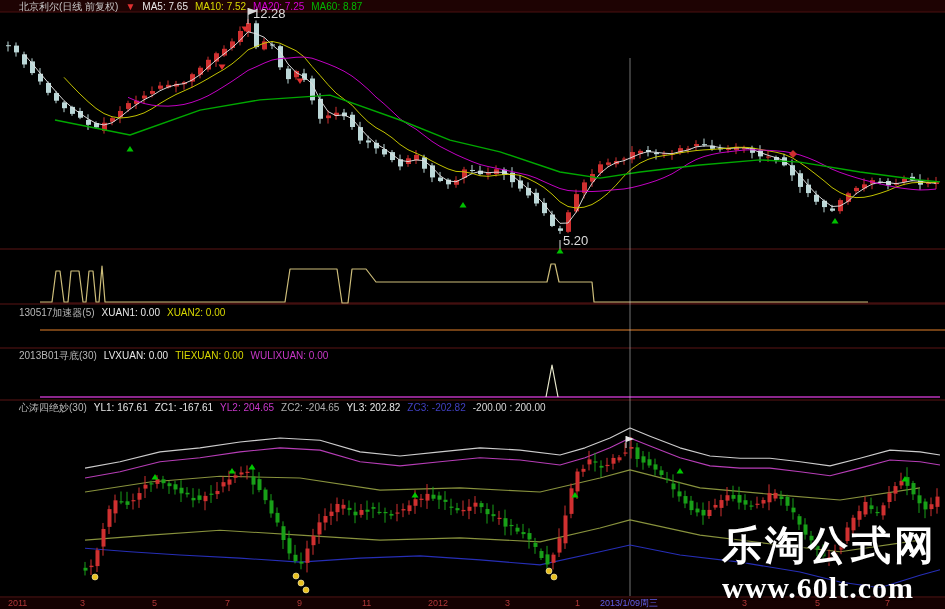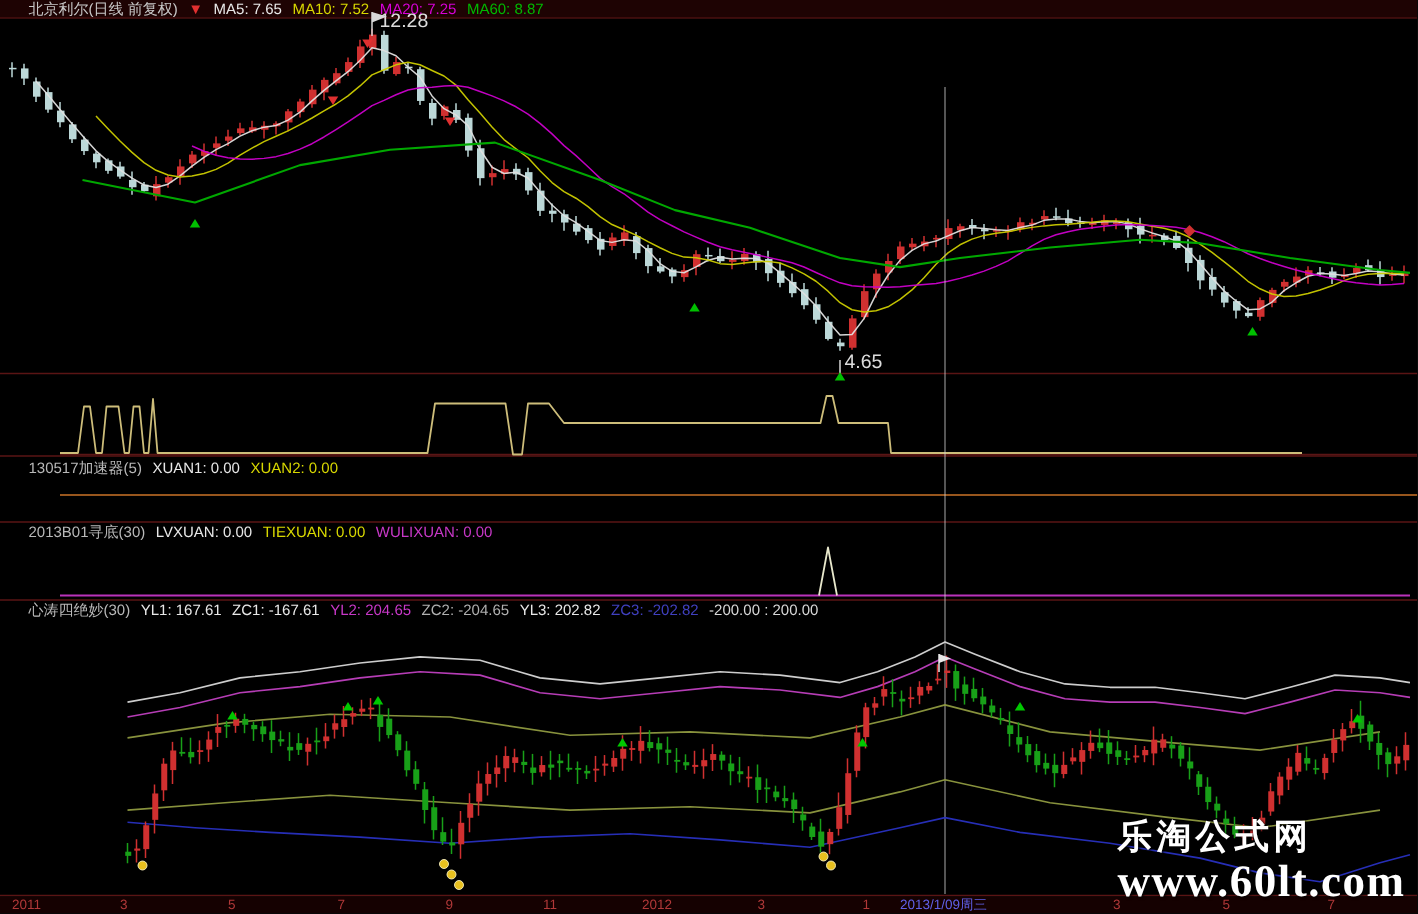--- a/index.html
+++ b/index.html
@@ -14,21 +14,21 @@
     white-space:nowrap; z-index:5; letter-spacing:0px;
   }
   .hdr span { margin-right:7px; }
   #axis {
     position:absolute; left:0; top:598px; width:945px; height:18px;
     font-size:9px; line-height:10px; z-index:5;
   }
   #axis span { position:absolute; top:0; }
   .plabel { position:absolute; font-size:13px; color:#dcdcdc; z-index:6; }
   #wm { position:absolute; right:8px; bottom:4px; text-align:left; z-index:9; color:#fff; }
-  #wm .l1 { font-size:23px; font-weight:bold; letter-spacing:3px;
+  #wm .l1 { font-size:40px; font-weight:bold; letter-spacing:3px;
             font-family:"Liberation Sans", sans-serif; text-shadow:1px 1px 2px #000; }
   #wm .l2 { font-size:30px; font-weight:bold; font-family:Liberation Serif, serif;
             letter-spacing:1px; margin-top:-2px; text-shadow:1px 1px 2px #000; }
   .panel-hit { position:absolute; left:0; width:945px; z-index:4; }
 </style>
 </head>
 <body>
 
 <div id="app">
   <svg id="chart" width="945" height="609">
@@ -602,21 +602,21 @@
       <line x1="626" y1="436" x2="626" y2="448" stroke="#e8e8e8" stroke-width="1" opacity="1"></line>
       <polygon points="626,436 634,439 626,442" fill="#e8e8e8"></polygon>
     </svg>
 
   <div class="hdr" id="h1" style="top:1px"><span style="color: rgb(200, 200, 200);">北京利尔(日线 前复权)</span><span style="color: rgb(224, 48, 48);">▼</span><span style="color: rgb(232, 232, 232);">MA5: 7.65</span><span style="color: rgb(216, 216, 0);">MA10: 7.52</span><span style="color: rgb(216, 0, 216);">MA20: 7.25</span><span style="color: rgb(0, 184, 0);">MA60: 8.87</span></div>
   <div class="hdr" id="h3" style="top:307px"><span style="color: rgb(184, 184, 184);">130517加速器(5)</span><span style="color: rgb(232, 232, 232);">XUAN1: 0.00</span><span style="color: rgb(216, 216, 0);">XUAN2: 0.00</span></div>
   <div class="hdr" id="h4" style="top:350px"><span style="color: rgb(184, 184, 184);">2013B01寻底(30)</span><span style="color: rgb(232, 232, 232);">LVXUAN: 0.00</span><span style="color: rgb(216, 216, 0);">TIEXUAN: 0.00</span><span style="color: rgb(200, 56, 200);">WULIXUAN: 0.00</span></div>
   <div class="hdr" id="h5" style="top:402px"><span style="color: rgb(184, 184, 184);">心涛四绝妙(30)</span><span style="color: rgb(232, 232, 232);">YL1: 167.61</span><span style="color: rgb(232, 232, 232);">ZC1: -167.61</span><span style="color: rgb(200, 56, 200);">YL2: 204.65</span><span style="color: rgb(176, 176, 176);">ZC2: -204.65</span><span style="color: rgb(232, 232, 232);">YL3: 202.82</span><span style="color: rgb(64, 64, 192);">ZC3: -202.82</span><span style="color: rgb(216, 216, 216);">-200.00 : 200.00</span></div>
 
   <div class="plabel" id="lab-high" style="left:253px; top:6px">12.28</div>
-  <div class="plabel" id="lab-low" style="left:563px; top:233px">4.65</div>
+  <div class="plabel" id="lab-low" style="left:563px; top:233px">5.20</div>
 
   <div id="axis">
       <span style="left: 8px; color: rgb(176, 56, 56);">2011</span>
       <span style="left: 80px; color: rgb(176, 56, 56);">3</span>
       <span style="left: 152px; color: rgb(176, 56, 56);">5</span>
       <span style="left: 225px; color: rgb(176, 56, 56);">7</span>
       <span style="left: 297px; color: rgb(176, 56, 56);">9</span>
       <span style="left: 362px; color: rgb(176, 56, 56);">11</span>
       <span style="left: 428px; color: rgb(176, 56, 56);">2012</span>
       <span style="left: 505px; color: rgb(176, 56, 56);">3</span>

